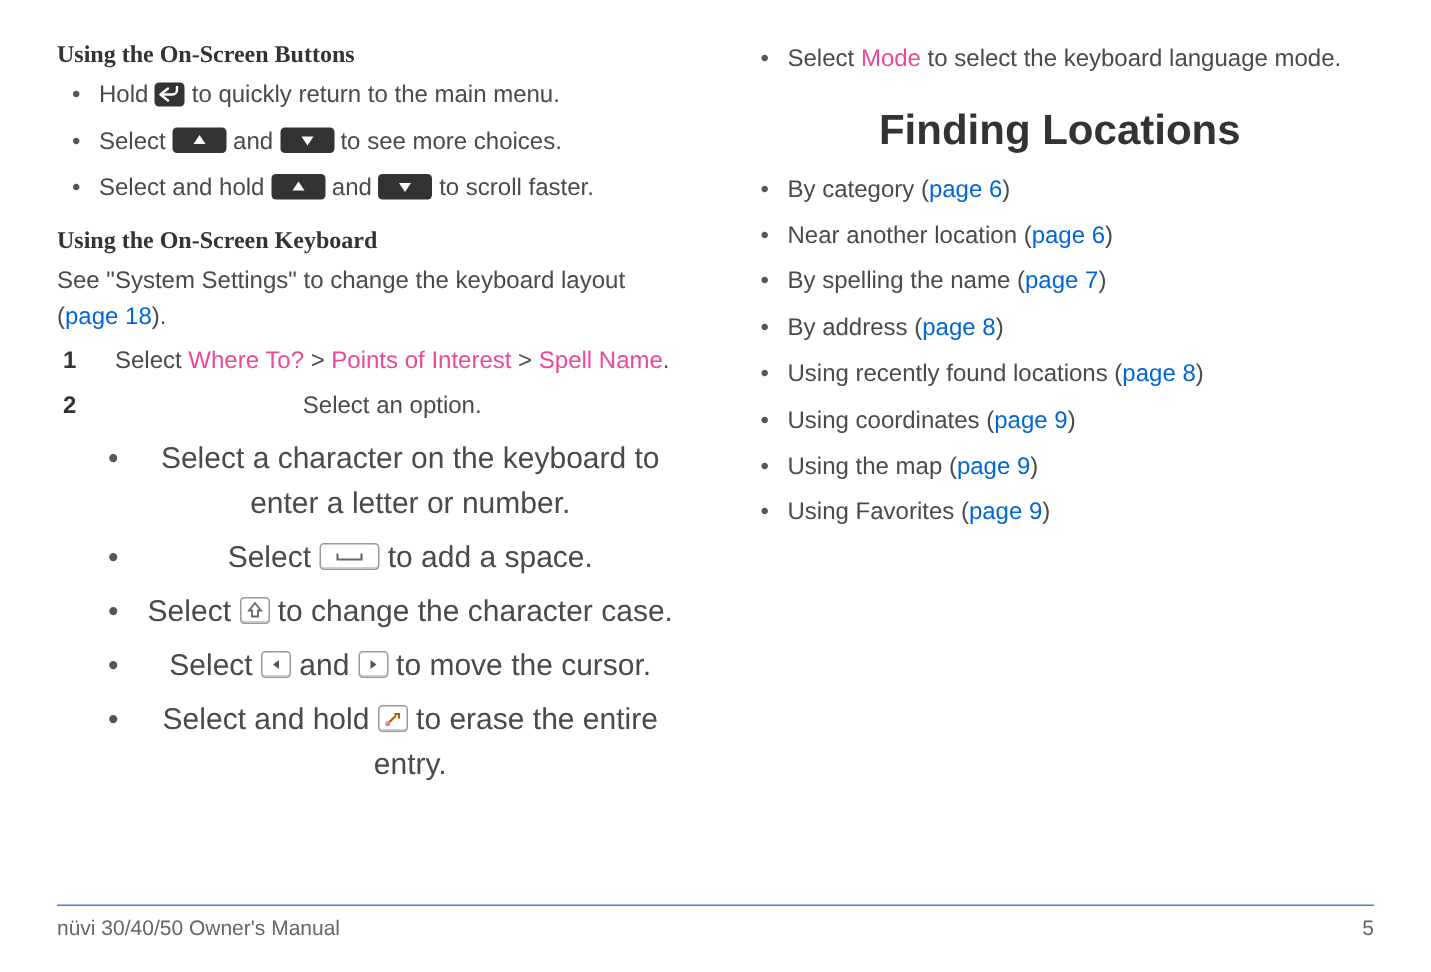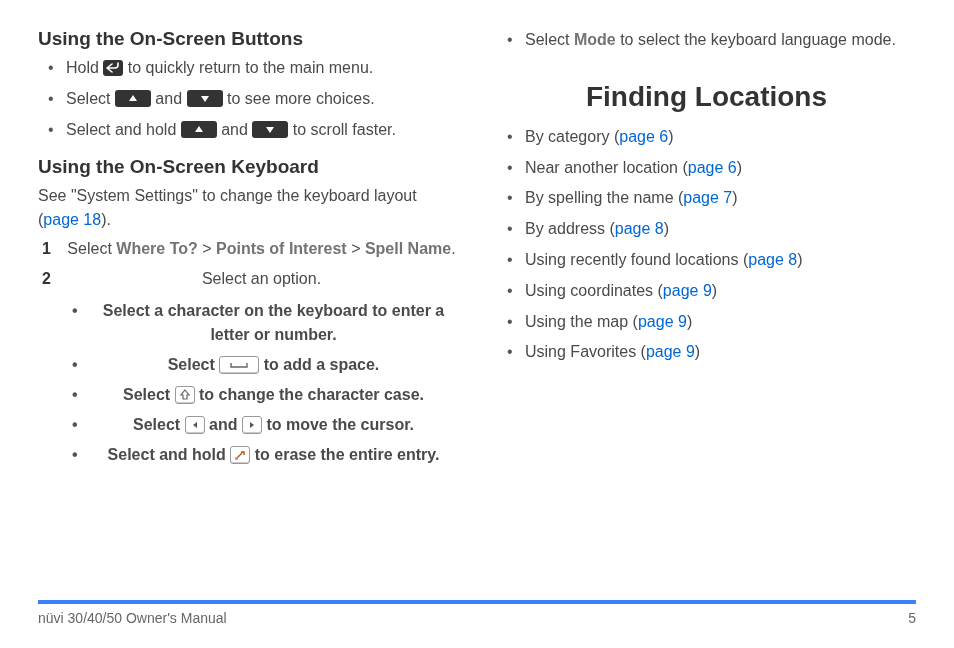--- a/index.html
+++ b/index.html
@@ -18,31 +18,32 @@
     gap: 40px;
     padding: 28px 38px 0 38px;
     box-sizing: border-box;
     height: 580px;
   }
   .col {
     flex: 1;
     min-width: 0;
   }
   h2 {
-    font-size: 19px;
+    font-size: 16px;
     font-weight: bold;
     color: #333;
     margin: 0 0 6px 0;
+    font-family: Liberation Serif, serif;
   }
   h1 {
     font-size: 28px;
     font-weight: bold;
     color: #333;
     text-align: center;
-    margin: 28px 0 12px 0;
+    margin: 18px 0 12px 0;
   }
   p {
     font-size: 16px;
     line-height: 1.45;
     margin: 0 0 6px 0;
   }
   ul.bullets {
     list-style: none;
     padding: 0;
     margin: 0 0 14px 0;
@@ -85,35 +86,34 @@
     font-family: Arial, sans-serif;
     color: #333;
     font-size: 16px;
   }
   ul.sub {
     list-style: none;
     padding: 0;
     margin: 8px 0 0 0;
   }
   ul.sub > li {
-    font-size: 16px;
+    font-size: 20px;
     line-height: 1.5;
     padding-left: 24px;
     position: relative;
     margin-bottom: 6px;
-    font-weight: bold;
   }
   ul.sub > li::before {
     content: "•";
     position: absolute;
     left: 6px;
     top: 0;
     color: #555;
   }
-  .b { font-weight: bold; color: #737373; }
+  .b { font-weight: normal; color: #ec4899; }
   .link { color: #0066d6; text-align: center; }
   .icon-box {
     display: inline-flex;
     align-items: center;
     justify-content: center;
     background: #333;
     border-radius: 3px;
     vertical-align: middle;
     position: relative;
     top: -1px;
@@ -131,21 +131,21 @@
     border-radius: 3px;
     box-shadow: inset 0 -1px 0 #ccc;
     vertical-align: middle;
     position: relative;
     top: -1px;
   }
   .icon-lt svg, .icon-box svg { display:block; }
   .footer {
     position: absolute;
     left: 38px; right: 38px; bottom: 22px;
-    border-top: 4px solid #3b82f6;
+    border-top: 1px solid #3b82f6;
     display: flex;
     justify-content: space-between;
     font-size: 14px;
     color: #666;
     padding-top: 6px;
   }
 </style>
 </head>
 <body>
 

